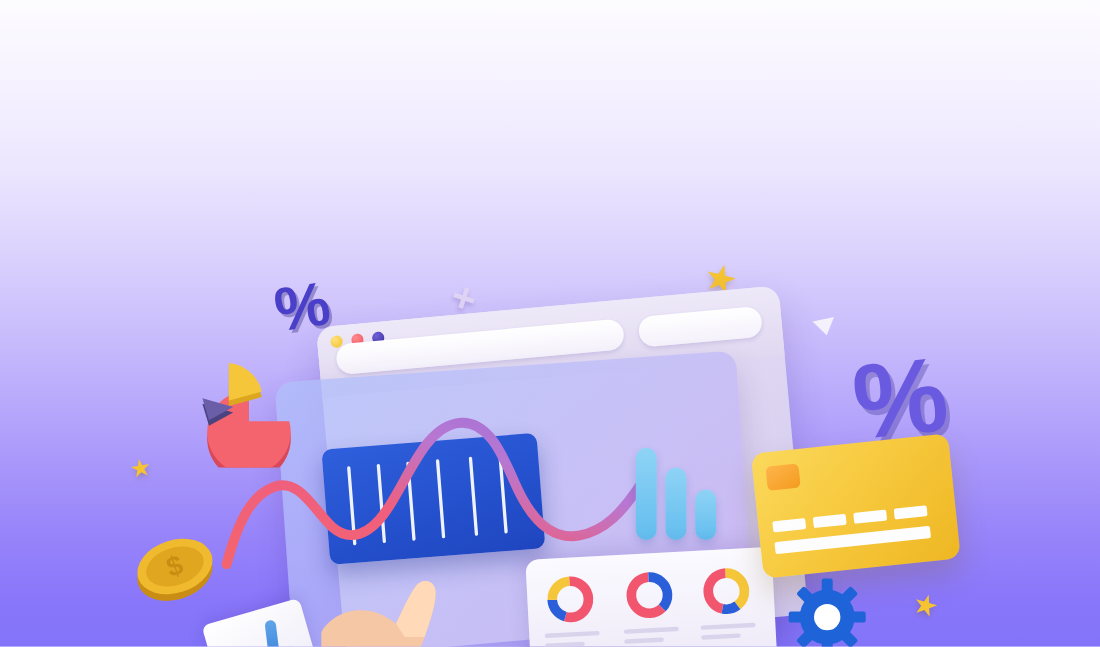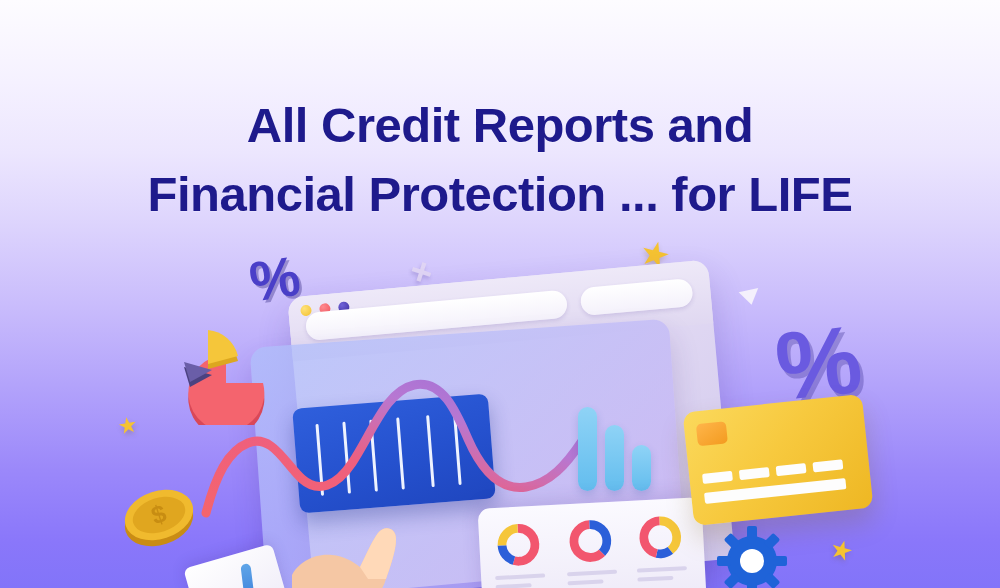--- a/index.html
+++ b/index.html
@@ -288,24 +288,20 @@
     border-right: 10px solid transparent;
     border-bottom: 15px solid #f4f0fc;
     transform: rotate(168deg);
   }
 </style>
 </head>
 <body>
 
 <div class="banner">
 
-  <h1 class="headline">
-    <span class="line">All Credit Reports and</span>
-    <span class="line"><span>Financial Protection ... for </span><span class="life">LIFE</span></span>
-  </h1>
 
   <div class="illo">
 
     <div class="pct plus" style="position:absolute;">+</div>
     <div class="tri1"></div>
     <div class="tri2"></div>
 
     <div class="star s1">★</div>
     <div class="star s2">★</div>
     <div class="star s3">★</div>

